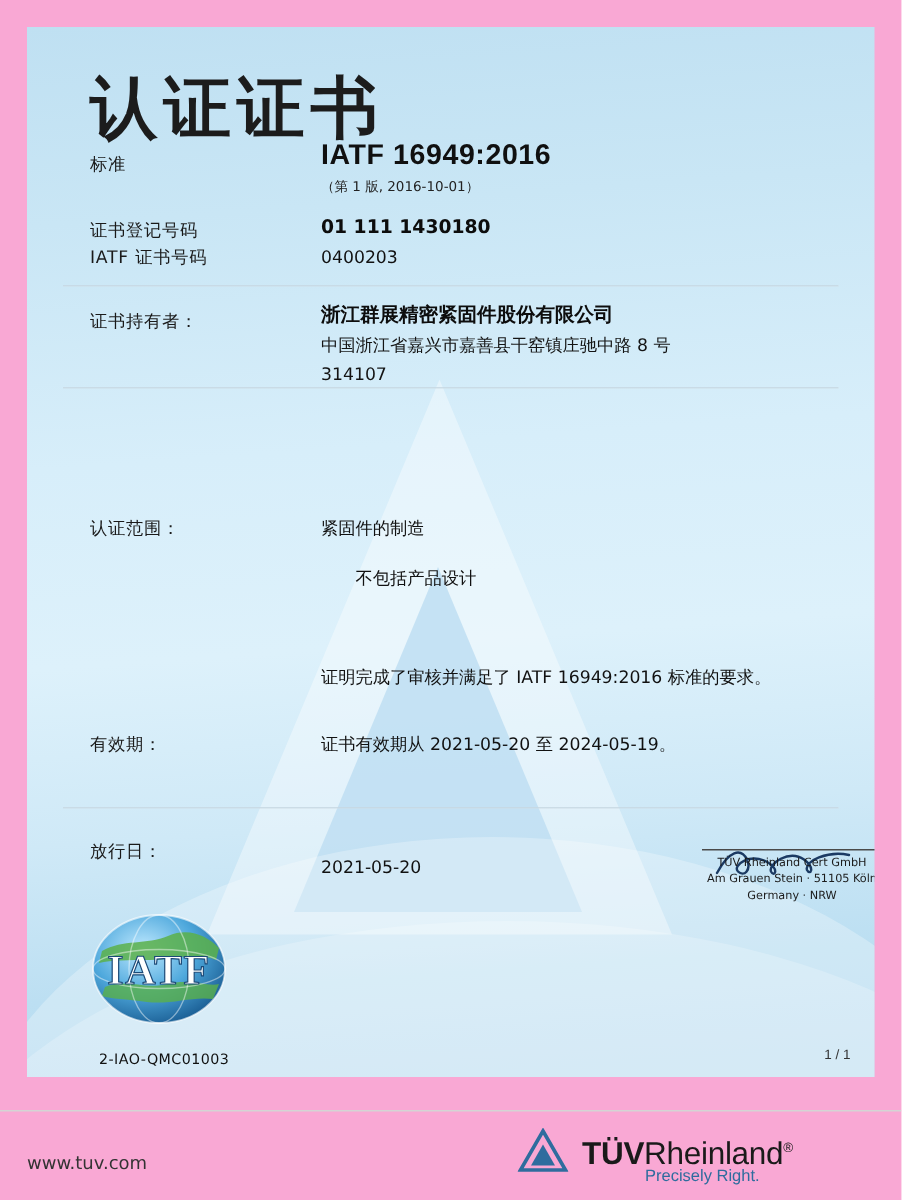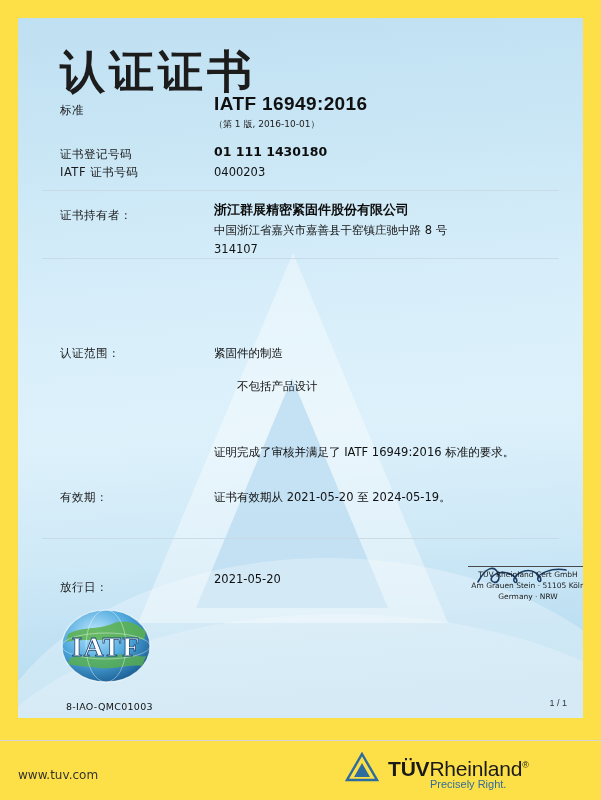--- a/index.html
+++ b/index.html
@@ -5,21 +5,21 @@
   * { box-sizing: border-box; margin: 0; padding: 0; }
   html, body {
     width: 601px; height: 800px;
     background: #ffffff;
     font-family: "Liberation Sans", sans-serif;
   }
   .page {
     position: relative;
     width: 601px; height: 800px;
     overflow: hidden;
-    background: #fde047;
+    background: #f9a8d4;
   }
   
   .cert-body {
     position: absolute;
     left: 18px; top: 18px;
     width: 565px; height: 700px;
     background: linear-gradient(176deg, #bfe0f2 0%, #c9e6f5 18%, #d7eefa 40%, #ddf1fb 58%, #cfe9f7 74%, #bcdff2 88%, #b4daef 100%);
     overflow: hidden;
   }
   
@@ -263,21 +263,21 @@
 
     <div class="row" style="left:42px; top:469px;">
       <span class="label">有效期：</span>
     </div>
     <div class="row" style="left:196px; top:469px;">
       <span class="value">证书有效期从 2021-05-20 至 2024-05-19。</span>
     </div>
 
     <div class="sep" style="left:24px; top:520px; width:517px;"></div>
 
-    <div class="row" style="left:42px; top:559px;">
+    <div class="row" style="left:42px; top:540px;">
       <span class="label">放行日：</span>
     </div>
     <div class="row" style="left:196px; top:551px;">
       <span class="value">2021-05-20</span>
     </div>
 
     <div class="sig-scribble">
       <svg width="96" height="26" viewBox="0 0 96 26">
         <path d="M4 21 C12 6, 20 4, 24 12 C27 19, 22 24, 18 20 C14 16, 26 7, 38 14 C46 19, 42 24, 40 20 C38 15, 52 5, 62 12 C70 18, 66 23, 64 19 C62 13, 78 6, 92 9" fill="none" stroke="#1b3a63" stroke-width="1.6" stroke-linecap="round"></path>
       </svg>
@@ -301,21 +301,21 @@
         </defs>
         <ellipse cx="50" cy="40" rx="44" ry="36" fill="url(#g1)"></ellipse>
         <path d="M12 28 C26 20, 42 24, 56 18 C70 12, 82 18, 90 26 L88 34 C74 28, 60 34, 44 34 C30 34, 18 34, 10 36 Z" fill="#5ab04a" opacity="0.85"></path>
         <path d="M14 52 C28 46, 40 54, 56 50 C70 46, 82 52, 90 50 L86 60 C72 58, 58 64, 42 62 C28 60, 18 60, 12 58 Z" fill="#5ab04a" opacity="0.8"></path>
         <ellipse cx="50" cy="40" rx="44" ry="36" fill="none" stroke="#ffffff" stroke-width="1.2" opacity="0.6"></ellipse>
         <ellipse cx="50" cy="40" rx="20" ry="36" fill="none" stroke="#ffffff" stroke-width="0.9" opacity="0.45"></ellipse>
         <ellipse cx="50" cy="40" rx="44" ry="13" fill="none" stroke="#ffffff" stroke-width="0.9" opacity="0.45"></ellipse>
         <text x="50" y="50" text-anchor="middle" font-family="Liberation Serif, serif" font-size="28" font-weight="bold" fill="#ffffff" stroke="#1b4a78" stroke-width="0.8" letter-spacing="1">IATF</text>
       </svg>
     </div>
-    <div class="iatf-code">8-IAO-QMC01003</div>
+    <div class="iatf-code">2-IAO-QMC01003</div>
 
     <div class="page-num">1 / 1</div>
   </div>
 
   <div class="footer-rule"></div>
   <div class="footer-url">www.tuv.com</div>
 
   <div class="tuv-block">
     <span class="tuv-tri">
       <svg width="34" height="30" viewBox="0 0 34 30">

